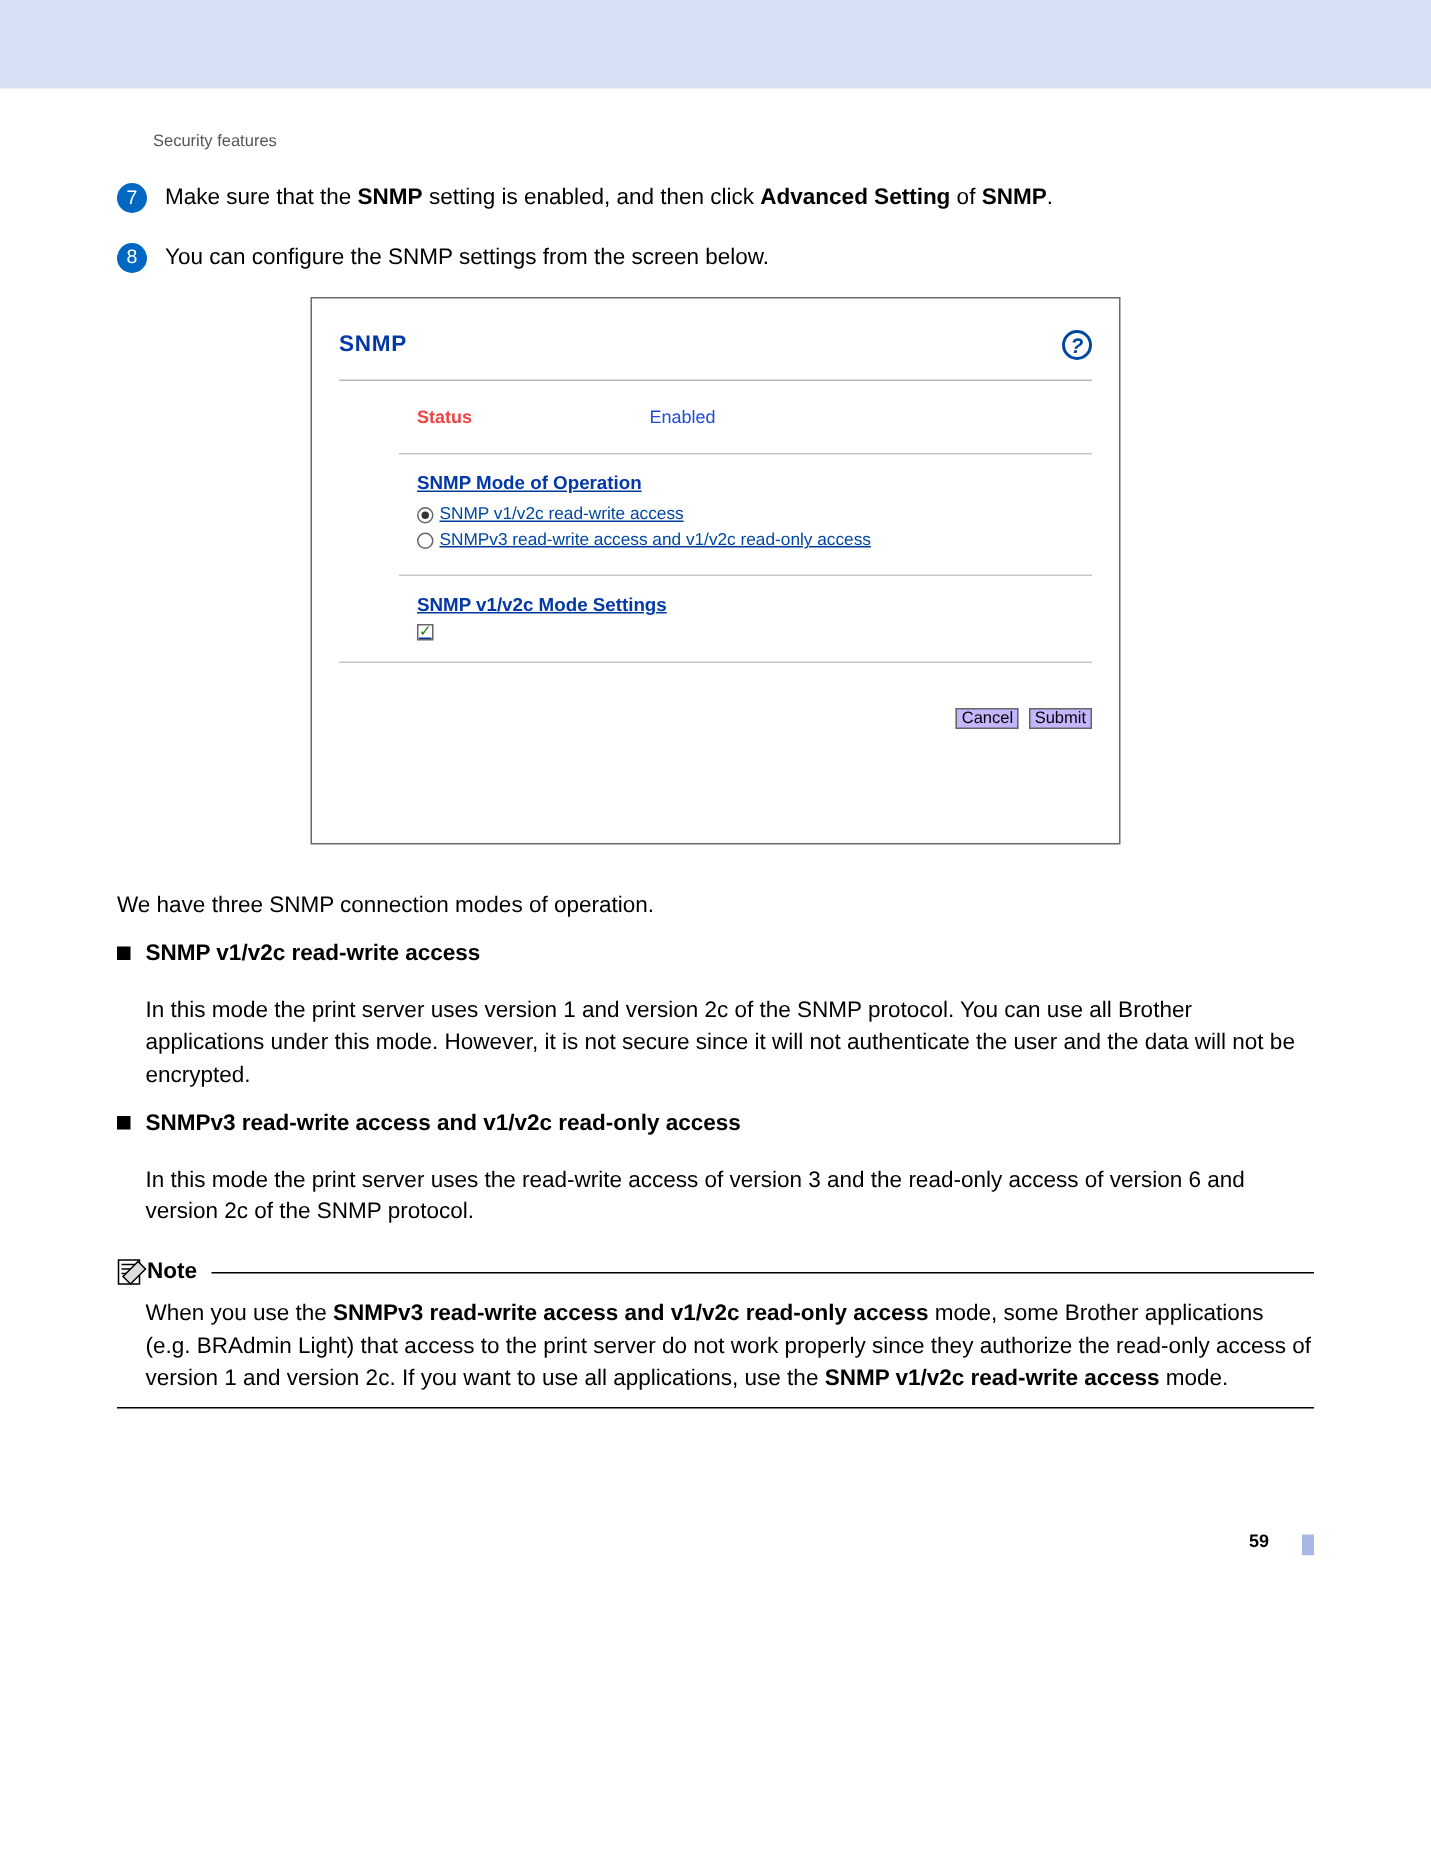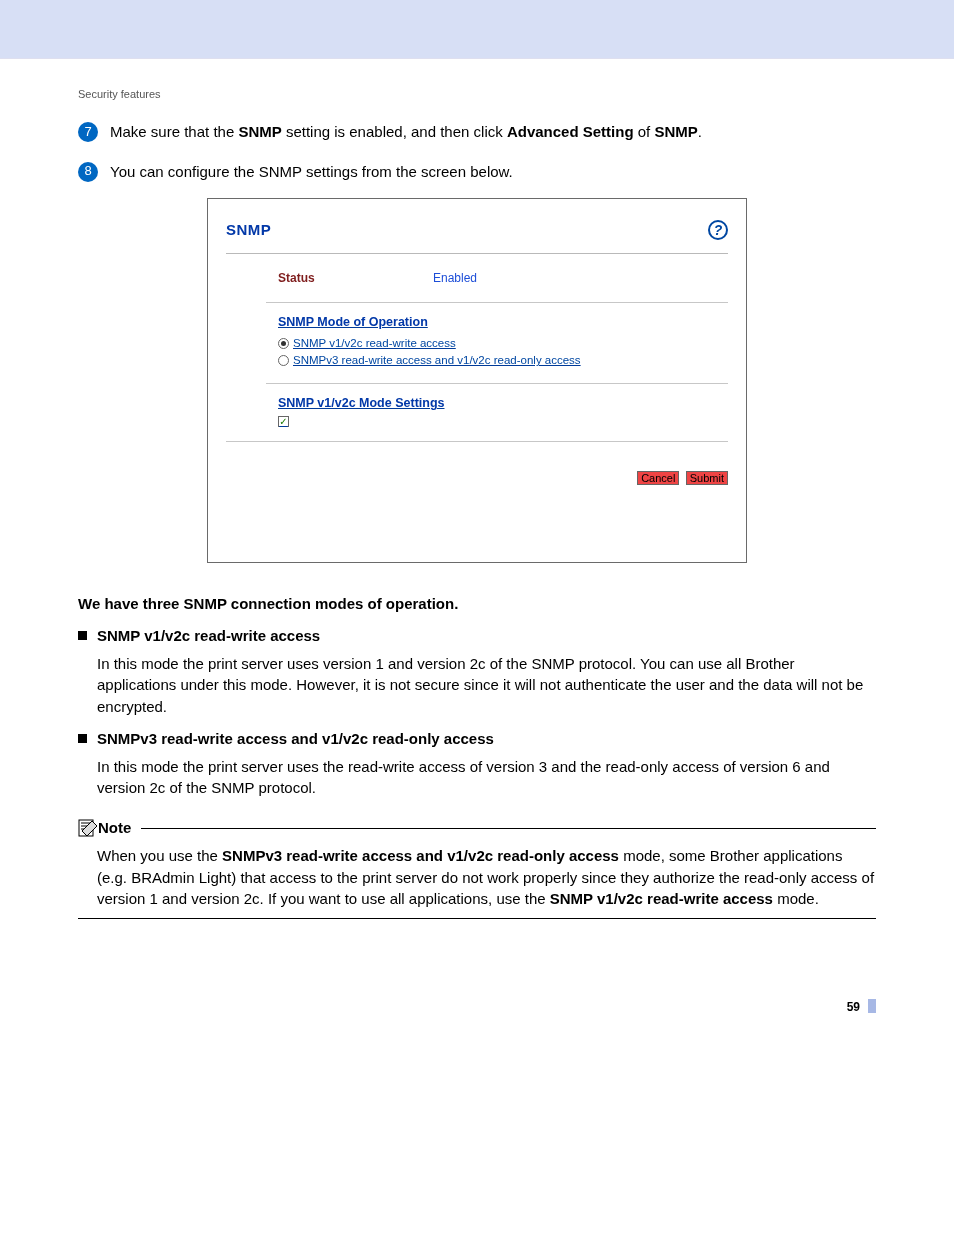--- a/index.html
+++ b/index.html
@@ -13,21 +13,21 @@
   }
   .top-banner { height: 58px; background: #f0f0f8; border-bottom: 0; }
   .top-banner .inner { height: 58px; background: #d7dff5; margin: 0; }
   .hr-top { height: 1px; background: #dedfef; }
   .content {
     padding: 28px 78px 0 78px;
     position: relative;
     line-height: 1.45;
   }
   .section-small {
-    font-size: 11px; color: #555;
+    font-size: 11px; color: #555; margin-left: 24px;
   }
   .step {
     display: flex; align-items: flex-start; margin-top: 18px;
   }
   .bullet-num {
     flex: 0 0 auto;
     width: 20px; height: 20px; border-radius: 50%;
     background: #0067c2; color: #fff;
     display: inline-flex; align-items: center; justify-content: center;
     font-size: 13px; margin-right: 12px; margin-top: 1px;
@@ -48,62 +48,62 @@
     border-bottom: 1px solid #b9b9b9; padding-bottom: 12px; margin-bottom: 16px;
   }
   .panel-title { color: #0238a8; font-weight: bold; font-size: 15px; letter-spacing: .5px;}
   .help-icon {
     width: 20px; height: 20px; border-radius: 50%;
     border: 2px solid #0047a2; color: #0047a2;
     display: inline-flex; align-items: center; justify-content: center;
     font-weight: bold; font-style: italic; font-size: 14px;
   }
   .panel-row { display: flex; padding-left: 52px; margin-bottom: 4px; }
-  .panel-row .lab { width: 155px; font-weight: bold; color: #7f1d1d; font-size: 12px; }
+  .panel-row .lab { width: 155px; font-weight: bold; color: #ef4444; font-size: 12px; }
   .panel-row .val { color: #1d4ed8; font-size: 12px; }
   .panel-hr { border: 0; border-top: 1px solid #c7c7c7; margin: 14px 0 10px 40px; }
   .panel-sub { padding-left: 52px; text-decoration: underline; }
   .panel-sub-title { font-weight: bold; color: #0238a8; font-size: 12.5px; margin-bottom: 4px;}
   .radio-line, .check-line {
     display: flex; align-items: center; gap: 4px; color: #0047a2; font-size: 11.5px;
     margin: 1px 0;
   }
   .radio { width: 11px; height: 11px; border: 1px solid #666; border-radius: 50%; display:inline-flex; align-items:center; justify-content:center; background:#fff;}
   .radio .dot { width:5px; height:5px; background:#333; border-radius:50%;}
   .check { width: 11px; height: 11px; border: 1px solid #666; background:#fff; display:inline-flex; align-items:center; justify-content:center; font-size:10px; color:#1a7a00; line-height:1;}
   .panel-actions { position: absolute; right: 18px; margin-top: 18px; }
   .pbtn {
-    font-size: 11px; border: 1px solid #666; background: #ef4444;
+    font-size: 11px; border: 1px solid #666; background: #c4b5fd;
     padding: 0 3px; margin-left: 3px; font-family: inherit; cursor: pointer;
   }
-  .body-strong-line { font-weight: bold; margin-top: 28px; }
+  .body-strong-line { font-weight: normal; margin-top: 28px; }
   .square-bullet {
     display: flex; align-items: flex-start;
     margin-top: 10px;
   }
   .square-bullet .sq {
     width: 9px; height: 9px; background:#000; margin: 6px 10px 0 0; flex:0 0 auto;
   }
   .square-bullet .sq-title { font-weight: bold; }
-  .indent-body { margin-left: 19px; margin-top: 6px; }
+  .indent-body { margin-left: 19px; margin-top: 16px; }
   .note-block { margin-top: 18px; }
   .note-head {
     display: flex; align-items: center; gap: 6px;
     font-weight: bold;
   }
   .note-icon {
     width: 20px; height: 18px; display: inline-block; position: relative;
   }
   .note-icon svg { display:block; }
   .note-hr-wrap { display:flex; align-items:center;justify-content:flex-end; }
   .note-hr { flex:1 1 auto; height:1px; background:#000; margin-left: 10px; }
   .note-body { margin: 6px 0 0 19px; }
   .note-bottom-hr { height:1px; background:#000; margin-top: 8px; }
   .page-num-wrap {
-    display:flex; justify-content:flex-end; align-items:flex-start; gap:8px;
+    display:flex; justify-content:flex-end; align-items:flex-end; gap:22px;
     margin-top: 80px;
   }
   .pn-bar { width: 8px; height: 14px; background:#a7b8e5; }
   b { font-weight: bold; }
 </style>
 </head>
 <body>
 
 <div class="top-banner">
   <div class="inner"></div>

